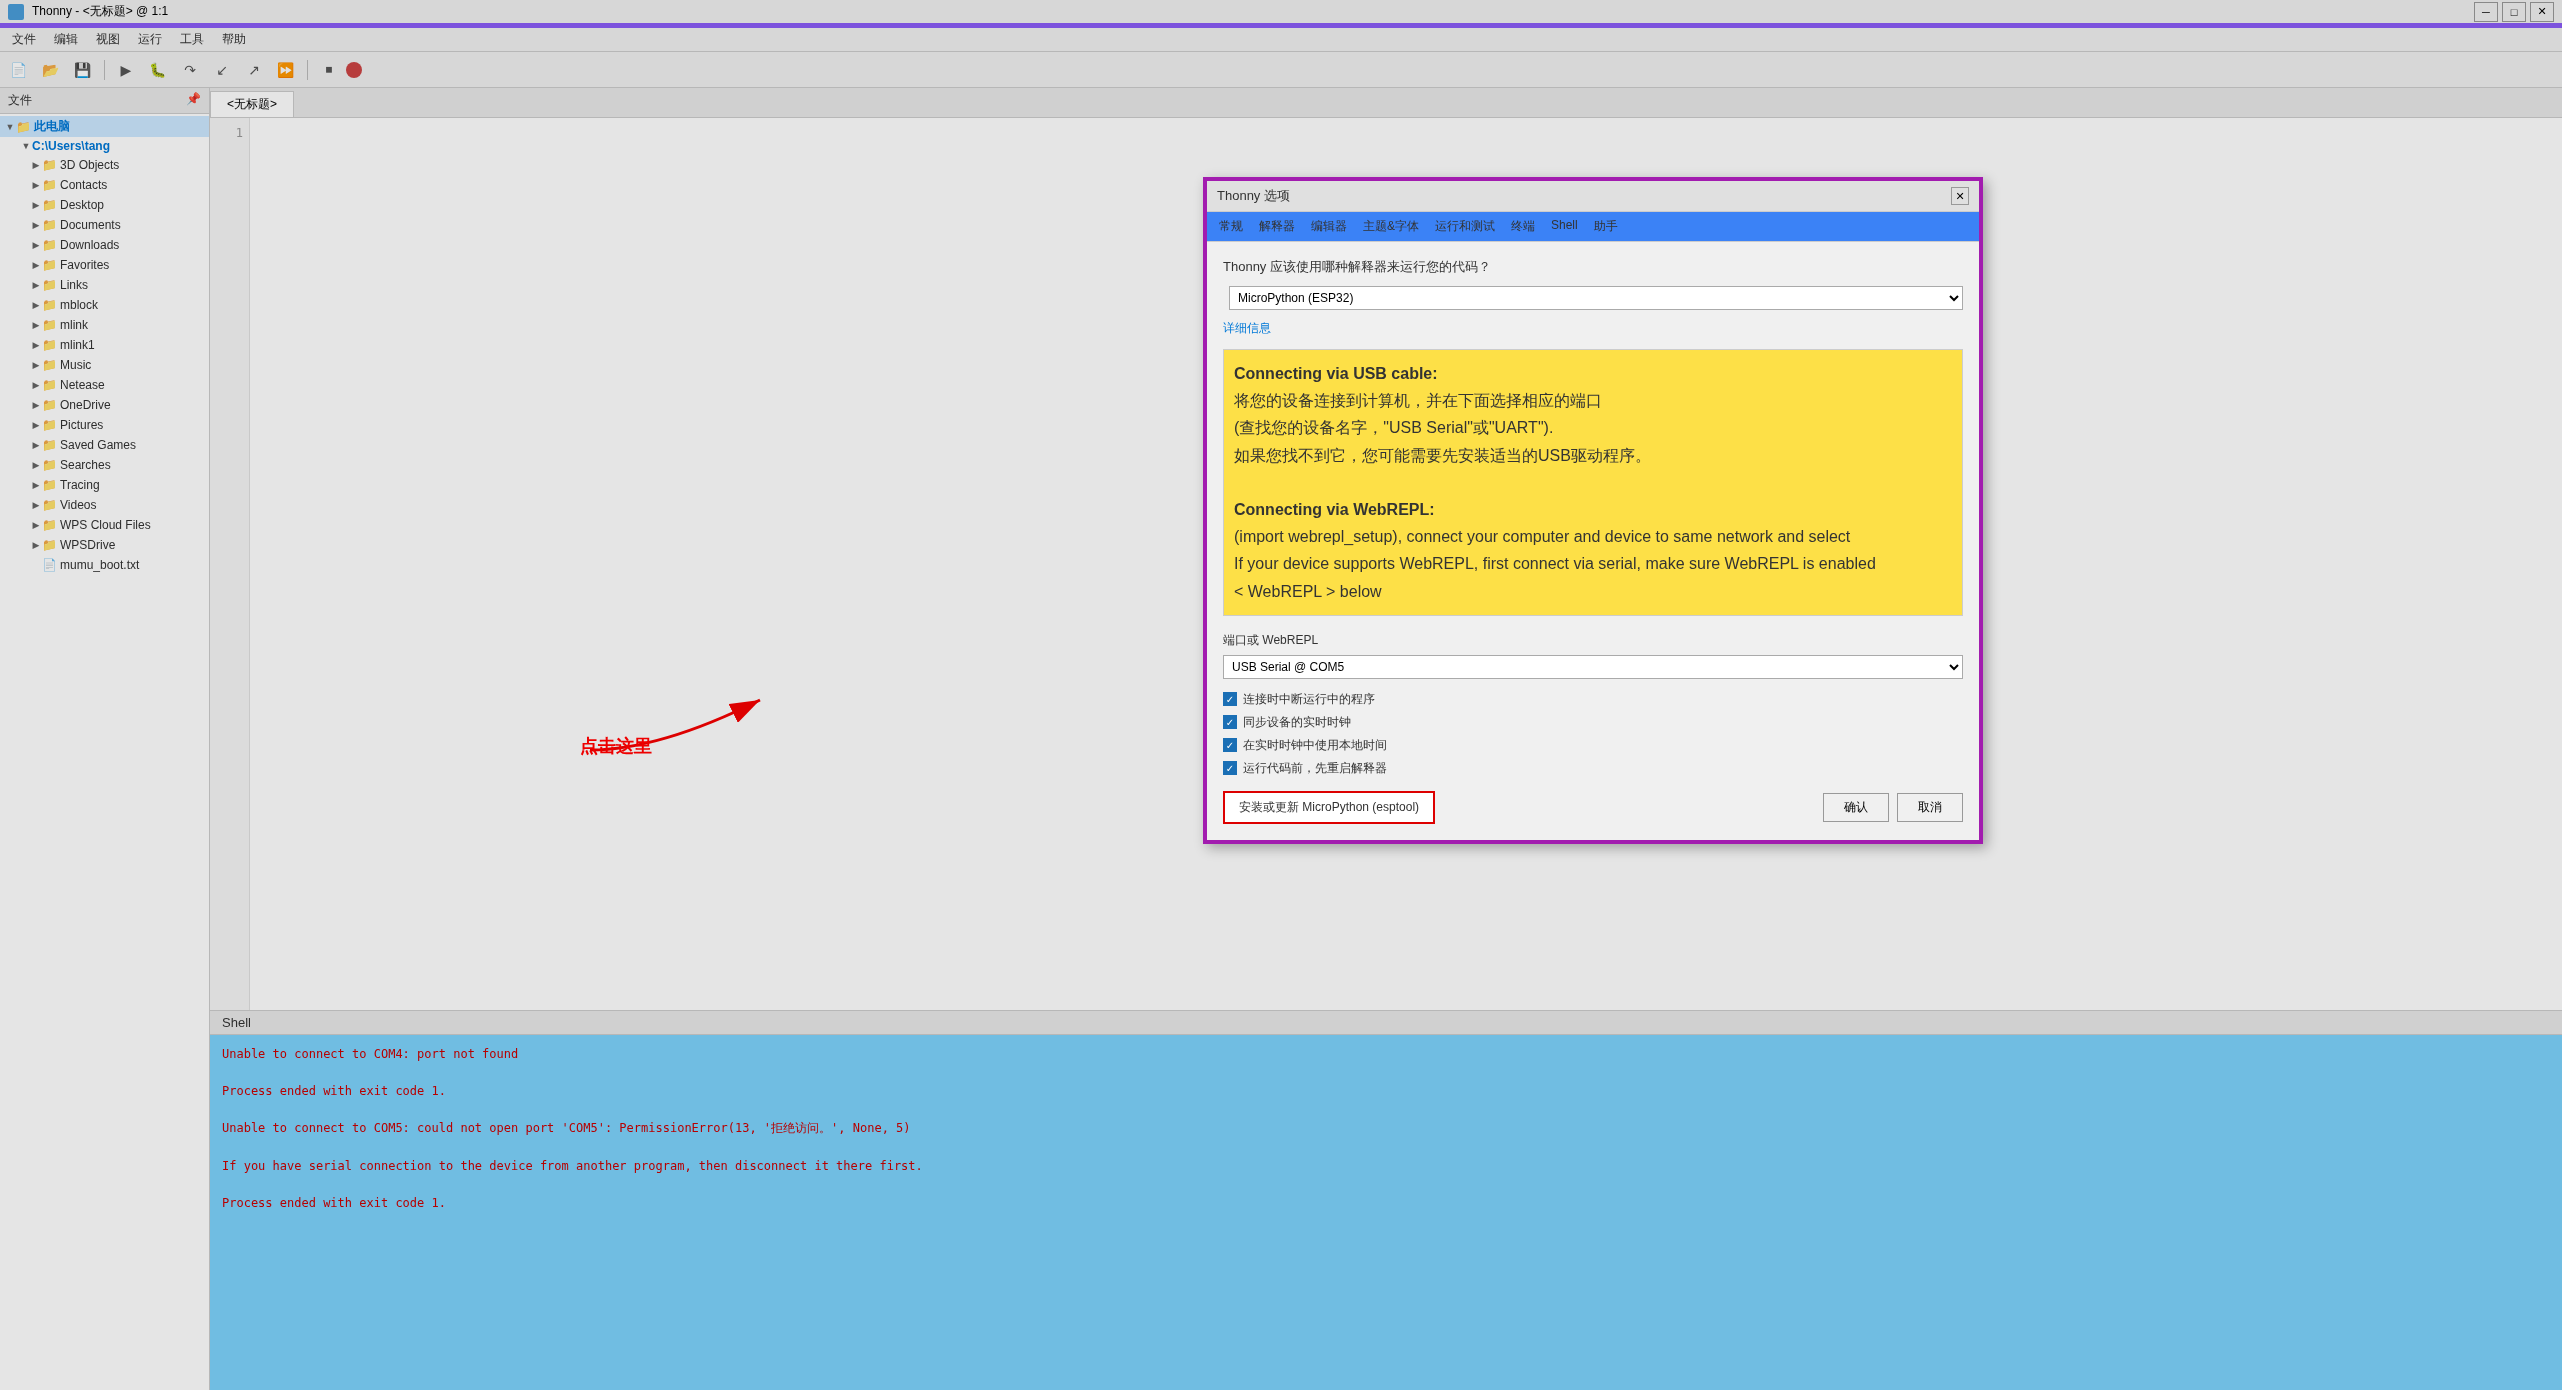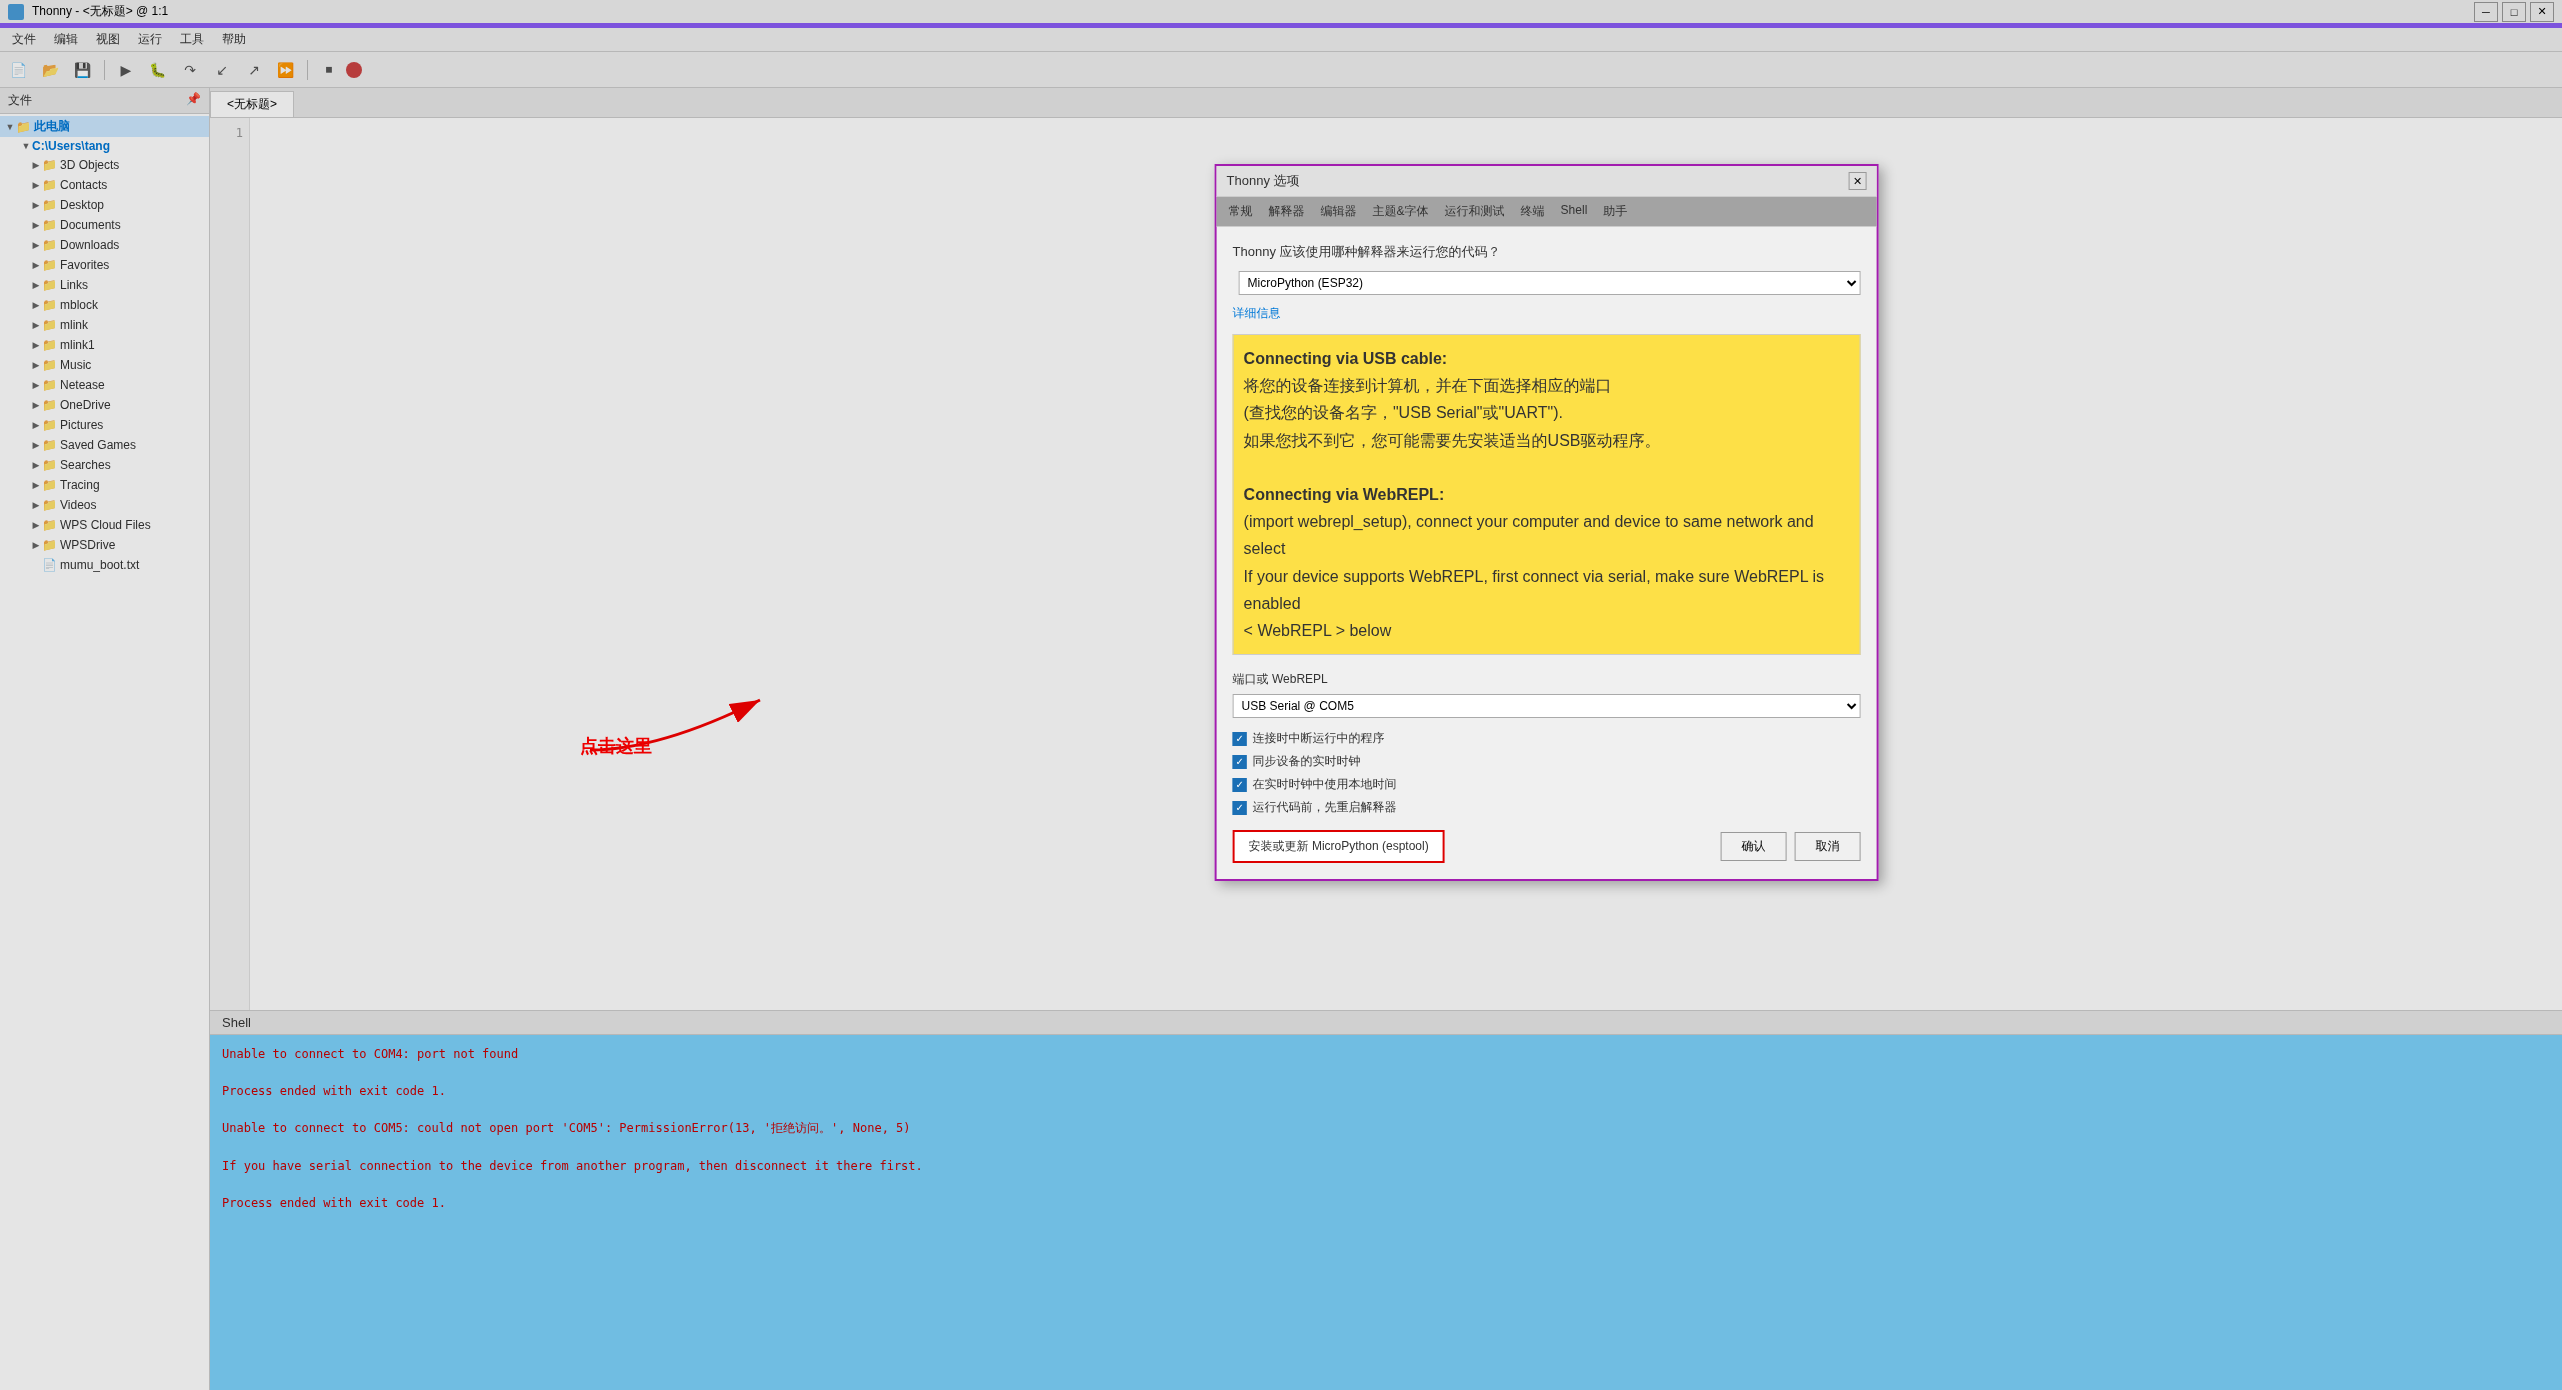--- a/index.html
+++ b/index.html
@@ -251,25 +251,25 @@
       position: absolute;
       top: 0; left: 0; right: 0; bottom: 0;
       background: rgba(0,0,0,0.1);
       display: flex;
       align-items: center;
       justify-content: center;
       z-index: 100;
     }
     .dialog {
       background: #f0f0f0;
-      border: 2px solid #a21caf;
+      border: 4px solid #a21caf;
       box-shadow: 4px 4px 12px rgba(0,0,0,0.3);
-      width: 664px;
+      width: 780px;
       position: absolute;
-      top: 164px;
+      top: 177px;
       left: 50%;
       transform: translateX(-10%);
     }
     .dialog-title-bar {
       background: #e0e0e0;
       padding: 6px 10px;
       font-size: 13px;
       color: #333;
       display: flex;
       justify-content: space-between;
@@ -285,21 +285,21 @@
       display: flex;
       align-items: center;
       justify-content: center;
       font-size: 11px;
     }
     .dialog-menu-bar {
       display: flex;
       gap: 16px;
       padding: 6px 12px;
       border-bottom: 1px solid #ccc;
-      background: #a3a3a3;
+      background: #3b82f6;
     }
     .dialog-menu-item {
       font-size: 12px;
       color: #333;
       cursor: pointer;
     }
     .dialog-body {
       padding: 16px;
     }
     .dialog-question {

